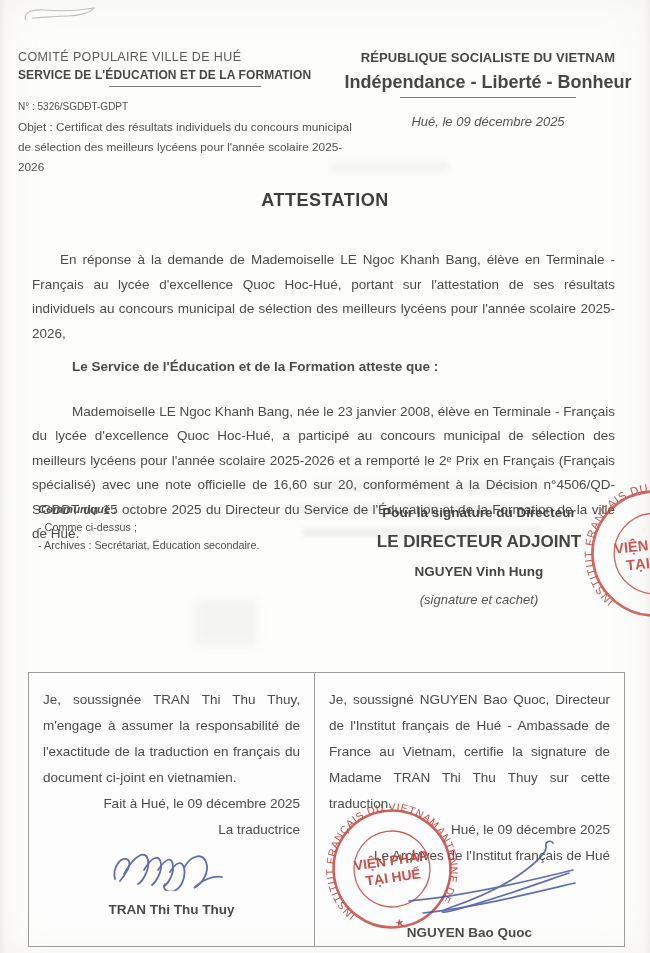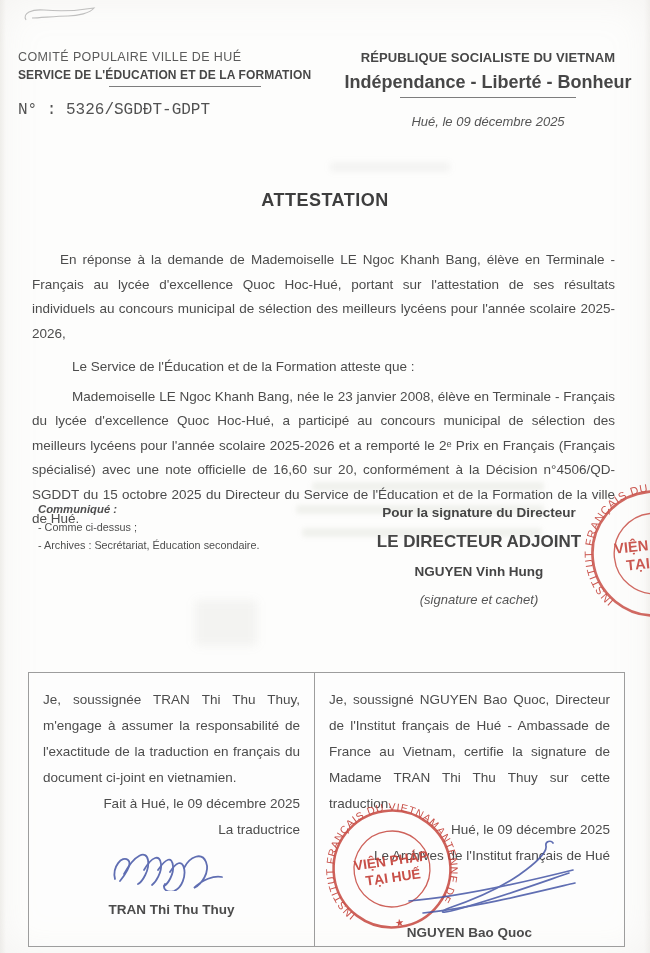--- a/index.html
+++ b/index.html
@@ -12,38 +12,38 @@
     box-shadow: inset 0 0 40px rgba(180,175,165,.12);
   }
   .abs { position:absolute; }
 
   
   .hdr-left { left:18px; top:50px; width:334px; text-align:left; }
   .hdr-left .l1 { font-size:12.5px; letter-spacing:.4px; color:#5a5a5a; }
   .hdr-left .l2 { font-size:12px; font-weight:bold; letter-spacing:.1px; margin-top:4px; color:#484848; }
   .rule { height:1.2px; background:#7d7d7d; margin:4px auto 0; }
   .hdr-left .rule { width:152px; }
-  .hdr-left .ref { font-size:16px; margin-top:14px; color:#525252;font-family:Liberation Mono, monospace; }
+  .hdr-left .ref { font-size:10px; margin-top:14px; color:#525252; }
   .hdr-left .subject { font-size:11.8px; margin-top:5px; line-height:20px; color:#525252; }
 
   .hdr-right { left:343px; top:50px; width:290px; text-align:center; }
   .hdr-right .l1 { font-size:13px; font-weight:bold; letter-spacing:.1px; color:#474747; }
   .hdr-right .l2 { font-size:18px; font-weight:bold; margin-top:7px; color:#474747; }
   .hdr-right .rule { width:176px; }
   .hdr-right .dateline { font-size:13px; font-style:italic; margin-top:16px; color:#555; }
 
   .doc-title { left:0; top:190px; width:100%; text-align:center;
     font-size:18px; font-weight:bold; letter-spacing:.5px; color:#3e3e3e; }
 
   
   .body-text { left:32px; top:248px; width:583px; font-size:13.5px; line-height:24.5px;
     text-align:justify; color:#4c4c4c; }
   .body-text p { margin:0; }
   .body-text .p1 { text-indent:28px; margin-bottom:9px; }
-  .body-text .p2 { text-indent:40px; margin-bottom:5px; }
+  .body-text .p2 { text-indent:40px; margin-bottom:20px;font-weight:bold; }
   .body-text .p3 { text-indent:40px; }
 
   
   .communique { left:38px; top:503px; width:270px; color:#4e4e4e; }
   .communique .head { font-size:11.3px; font-weight:bold; font-style:italic; }
   .communique .item { font-size:10.8px; margin-top:6px; }
 
   
   .sig-block { left:350px; top:505px; width:258px; text-align:center; color:#454545; }
   .sig-block .s1 { font-size:13.5px; font-weight:bold; }
@@ -94,20 +94,21 @@
   <div class="ghost g2"></div>
   <div class="ghost g3"></div>
   <div class="ghost g4"></div>
   <div class="ghost g5"></div>
 
   <div class="abs hdr-left">
     <div class="l1">COMITÉ POPULAIRE VILLE DE HUÉ</div>
     <div class="l2">SERVICE DE L'ÉDUCATION ET DE LA FORMATION</div>
     <div class="rule"></div>
     <div class="ref">N° : 5326/SGDĐT-GDPT</div>
+    <div class="subject">Objet : Certificat des résultats individuels du concours municipal de sélection des meilleurs lycéens pour l'année scolaire 2025-2026</div>
   </div>
 
   <div class="abs hdr-right">
     <div class="l1">RÉPUBLIQUE SOCIALISTE DU VIETNAM</div>
     <div class="l2">Indépendance - Liberté - Bonheur</div>
     <div class="rule"></div>
     <div class="dateline">Hué, le 09 décembre 2025</div>
   </div>
 
   <div class="abs doc-title">ATTESTATION</div>

